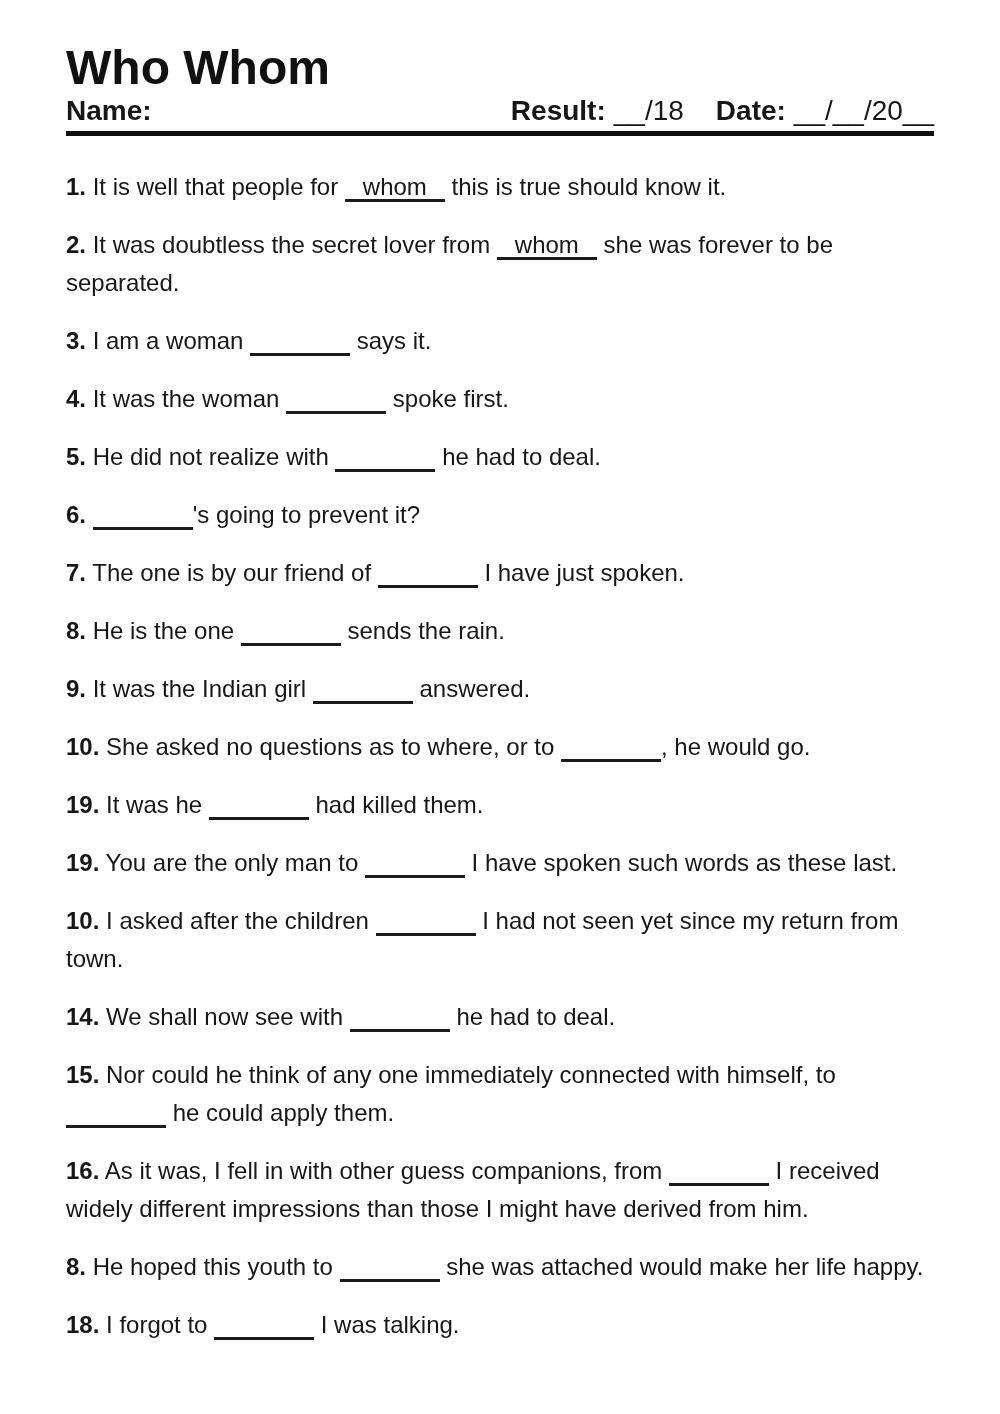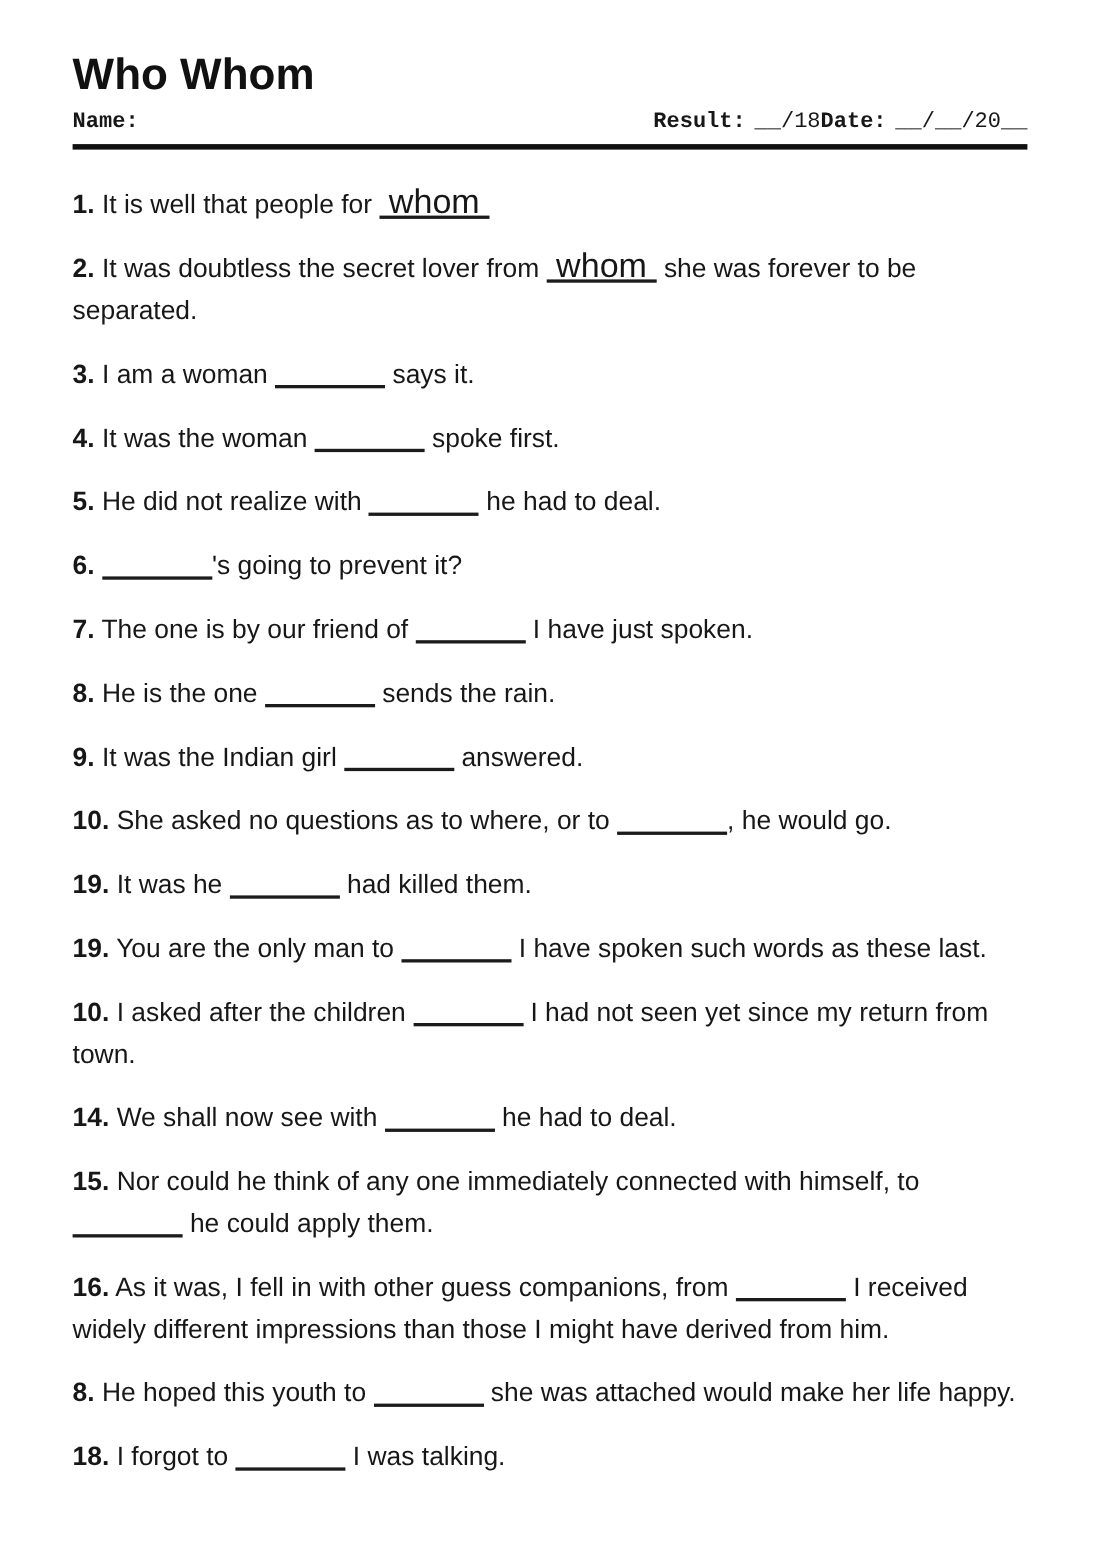--- a/index.html
+++ b/index.html
@@ -5,66 +5,66 @@
   html,body { margin:0; padding:0; }
   body {
     width:1000px; height:1414px;
     background:#ffffff;
     color:#171717;
     font-family:"Liberation Sans","DejaVu Sans",sans-serif;
     overflow:hidden;
   }
   .page { padding:48px 66px 0 66px; }
   h1.title {
-    font-size:40px; line-height:40px; font-weight:700;
+    font-size:48px; line-height:40px; font-weight:700;
     margin:0 0 10px 0; color:#111;
   }
   .info-row {
     display:flex; justify-content:space-between; align-items:baseline;
-    font-size:20px; line-height:26px;font-family:Liberation Mono, monospace;
+    font-size:28px; line-height:26px;
   }
-  .info-right { display:flex; align-items:flex-start; }
+  .info-right { display:flex; align-items:flex-start; gap:32px; }
   .info-pair { white-space:nowrap; }
   .label { font-weight:700; }
   .value { margin-left:8px; font-weight:400; }
   .rule { height:5px; background:#101010; margin-top:7px; }
   .questions { margin-top:32px; }
   .question {
     font-size:24px; line-height:38px;
     margin:0 0 20px 0;
   }
   .qnum { font-weight:700; }
   .blank {
     display:inline-block; width:100px;
     border-bottom:3px solid #1b1b1b;
     vertical-align:baseline;
   }
   .blank .answer {
     display:block; height:25px; line-height:25px;
-    text-align:center; font-size:31px;
+    text-align:center; font-size:24px;
   }
   .blank .answer:empty::before { content:"\00a0"; }
 </style>
 </head>
 <body>
 
 <div class="page">
   <h1 class="title">Who Whom</h1>
 
   <div class="info-row">
     <span class="label">Name:</span>
     <span class="info-right">
       <span class="info-pair"><span class="label">Result:</span><span class="value">__/18</span></span>
       <span class="info-pair"><span class="label">Date:</span><span class="value">__/__/20__</span></span>
     </span>
   </div>
   <div class="rule"></div>
 
   <div class="questions">
-      <p class="question"><b class="qnum">1.</b> <span>It is well that people for </span><span class="blank filled"><span class="answer">whom</span></span></p>
+      <p class="question"><b class="qnum">1.</b> <span>It is well that people for </span><span class="blank filled"><span class="answer">whom</span></span><span> this is true should know it.</span></p>
       <p class="question"><b class="qnum">2.</b> <span>It was doubtless the secret lover from </span><span class="blank filled"><span class="answer">whom</span></span><span> she was forever to be separated.</span></p>
       <p class="question"><b class="qnum">3.</b> <span>I am a woman </span><span class="blank"><span class="answer"></span></span><span> says it.</span></p>
       <p class="question"><b class="qnum">4.</b> <span>It was the woman </span><span class="blank"><span class="answer"></span></span><span> spoke first.</span></p>
       <p class="question"><b class="qnum">5.</b> <span>He did not realize with </span><span class="blank"><span class="answer"></span></span><span> he had to deal.</span></p>
       <p class="question"><b class="qnum">6.</b> <span class="blank"><span class="answer"></span></span><span>'s going to prevent it?</span></p>
       <p class="question"><b class="qnum">7.</b> <span>The one is by our friend of </span><span class="blank"><span class="answer"></span></span><span> I have just spoken.</span></p>
       <p class="question"><b class="qnum">8.</b> <span>He is the one </span><span class="blank"><span class="answer"></span></span><span> sends the rain.</span></p>
       <p class="question"><b class="qnum">9.</b> <span>It was the Indian girl </span><span class="blank"><span class="answer"></span></span><span> answered.</span></p>
       <p class="question"><b class="qnum">10.</b> <span>She asked no questions as to where, or to </span><span class="blank"><span class="answer"></span></span><span>, he would go.</span></p>
       <p class="question"><b class="qnum">19.</b> <span>It was he </span><span class="blank"><span class="answer"></span></span><span> had killed them.</span></p>

